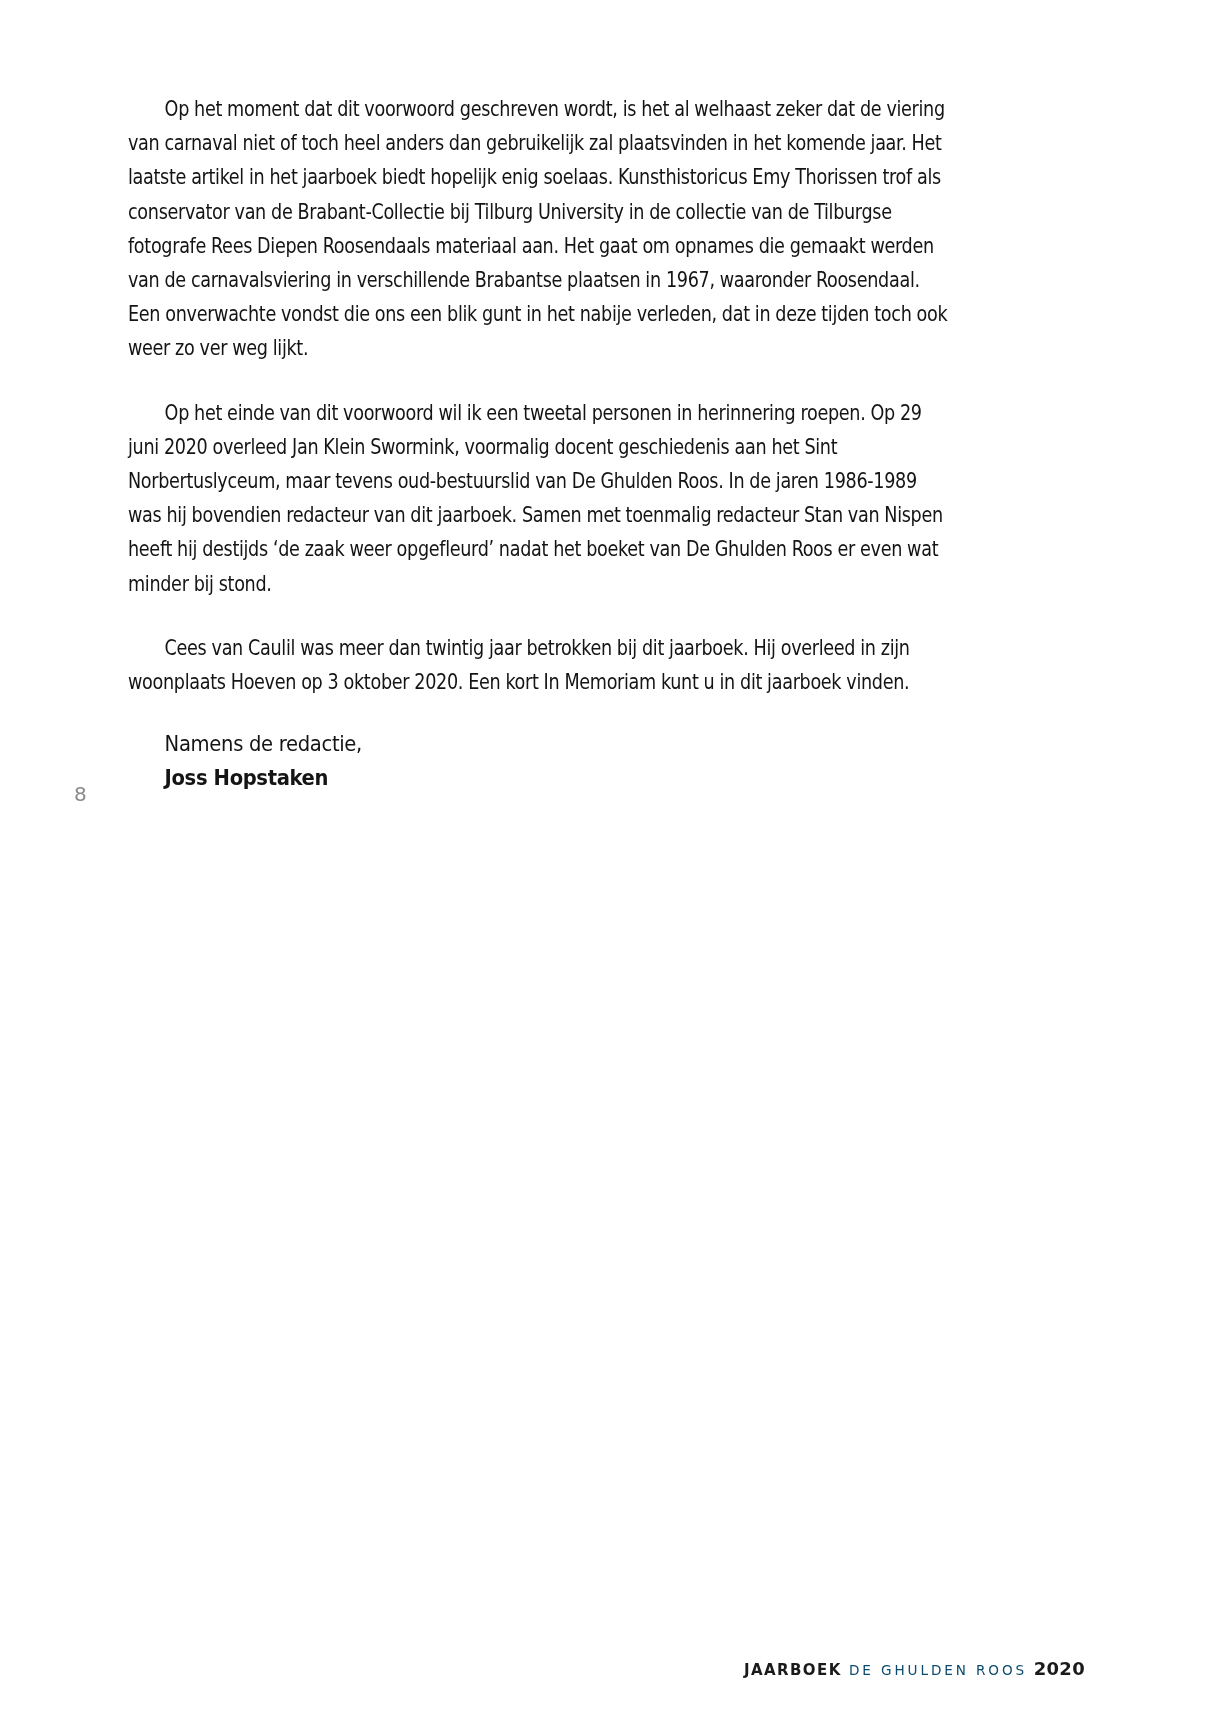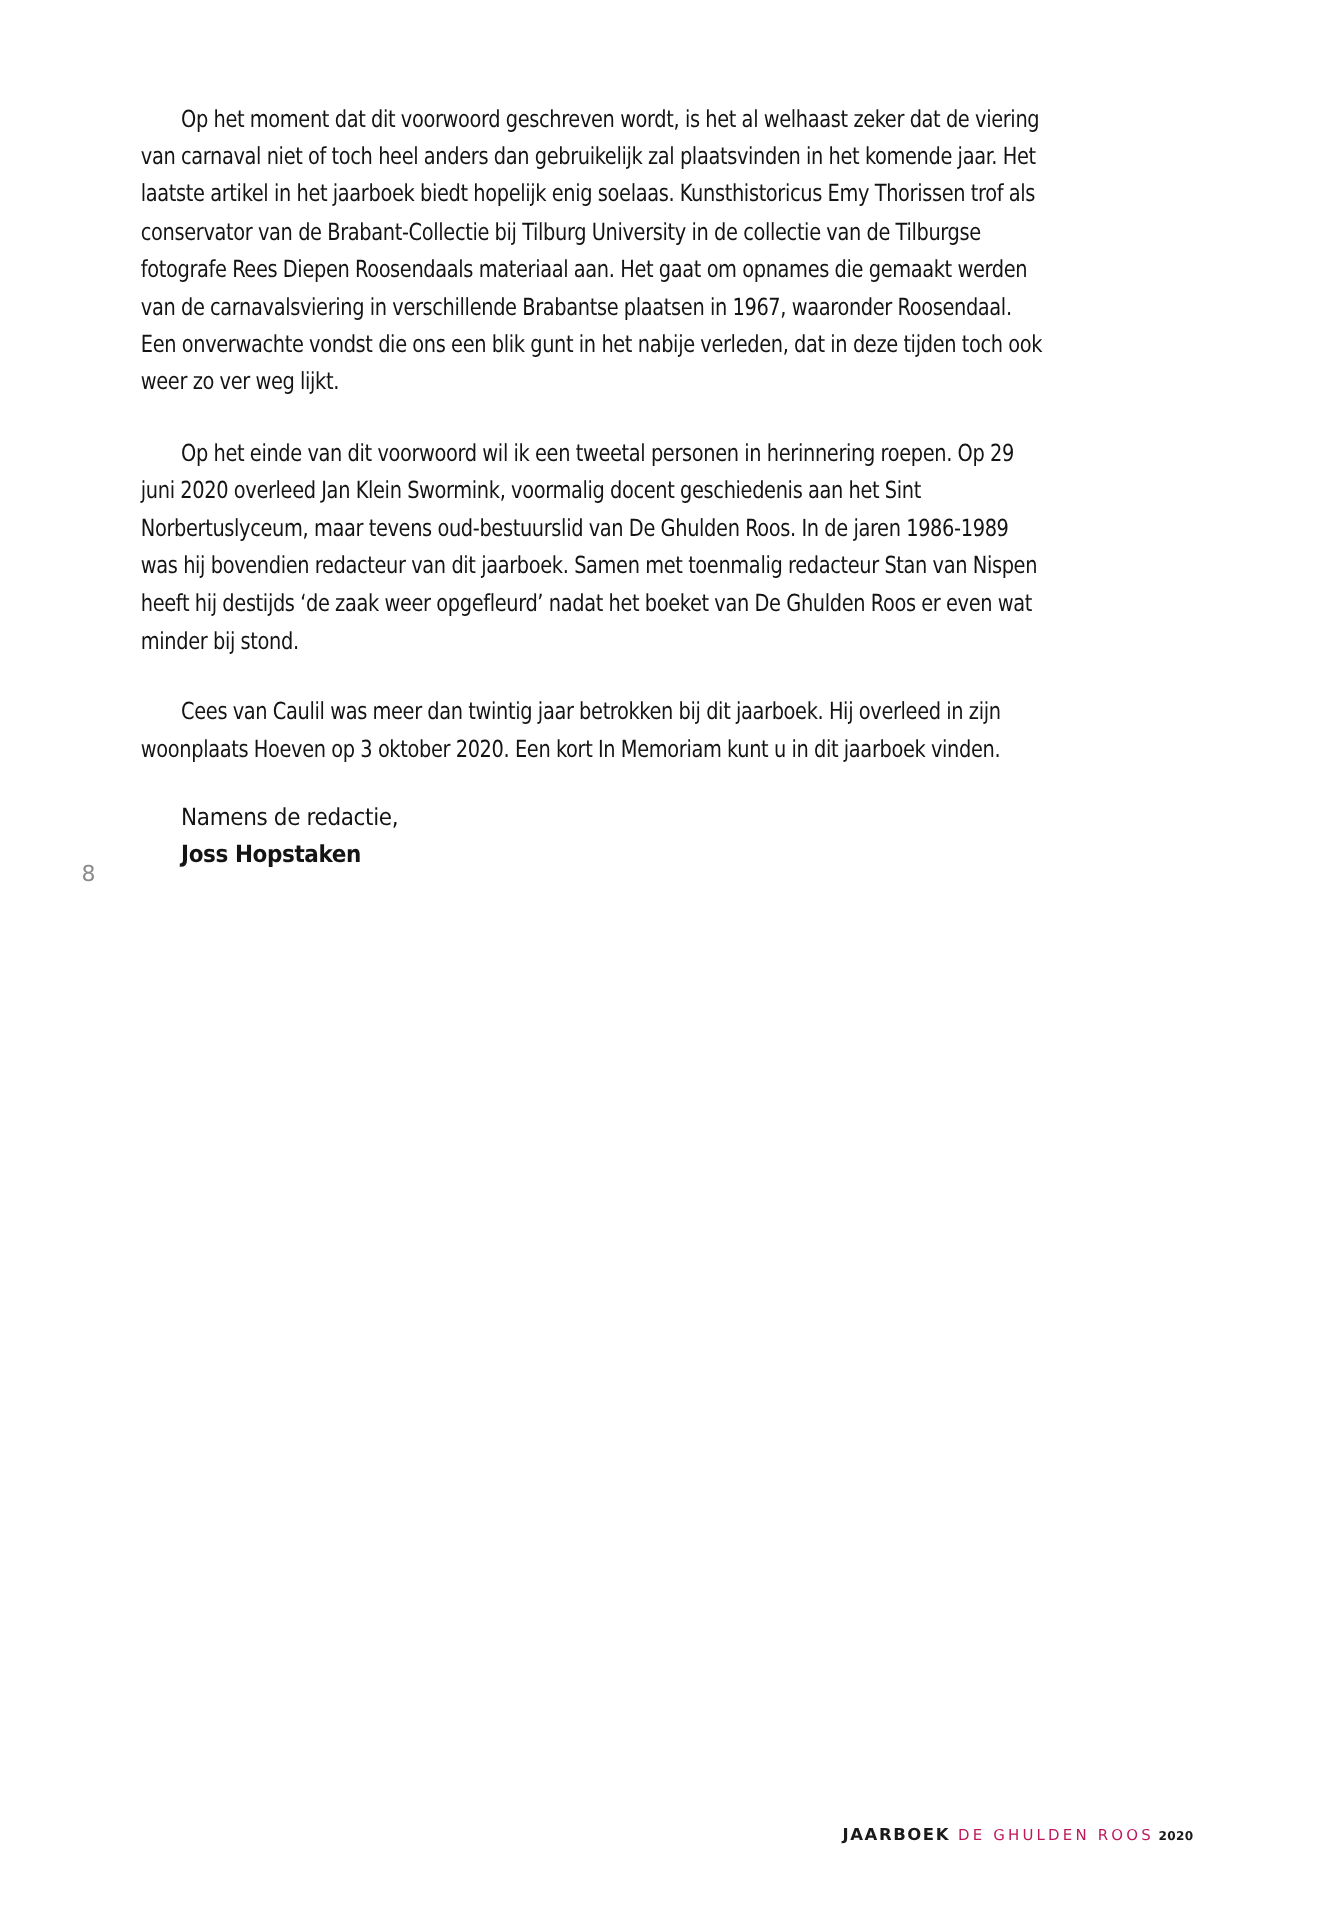--- a/index.html
+++ b/index.html
@@ -88,26 +88,26 @@
   }
   .footer .f-bold {
     font-weight: 700;
     letter-spacing: 1.4px;
     font-size: 15px;
   }
   .footer .f-light {
     font-weight: 400;
     letter-spacing: 2.9px;
     font-size: 13.6px;
-    color: #be185d;
+    color: #0c4a6e;
   }
   .footer .f-year {
     font-weight: 700;
     letter-spacing: 0.3px;
-    font-size: 11px;
+    font-size: 18px;
   }
 </style>
 </head>
 <body>
 
 <div class="page">
 
   <div class="textcol">
 
     <p class="para">Op het moment dat dit voorwoord geschreven wordt, is het al welhaast zeker dat de viering van carnaval niet of toch heel anders dan gebruikelijk zal  plaatsvinden in het komende jaar. Het laatste artikel in het jaarboek biedt hopelijk enig soelaas. Kunsthistoricus Emy Thorissen trof als conservator van de Brabant-Collectie bij Tilburg University in de collectie van de Tilburgse fotografe Rees Diepen Roosendaals materiaal aan. Het gaat om opnames die gemaakt werden van de carnavalsviering  in verschillende Brabantse plaatsen in 1967, waaronder Roosendaal. Een onverwachte vondst die ons een blik gunt in het nabije verleden, dat in deze tijden toch ook weer zo ver weg lijkt.</p>

